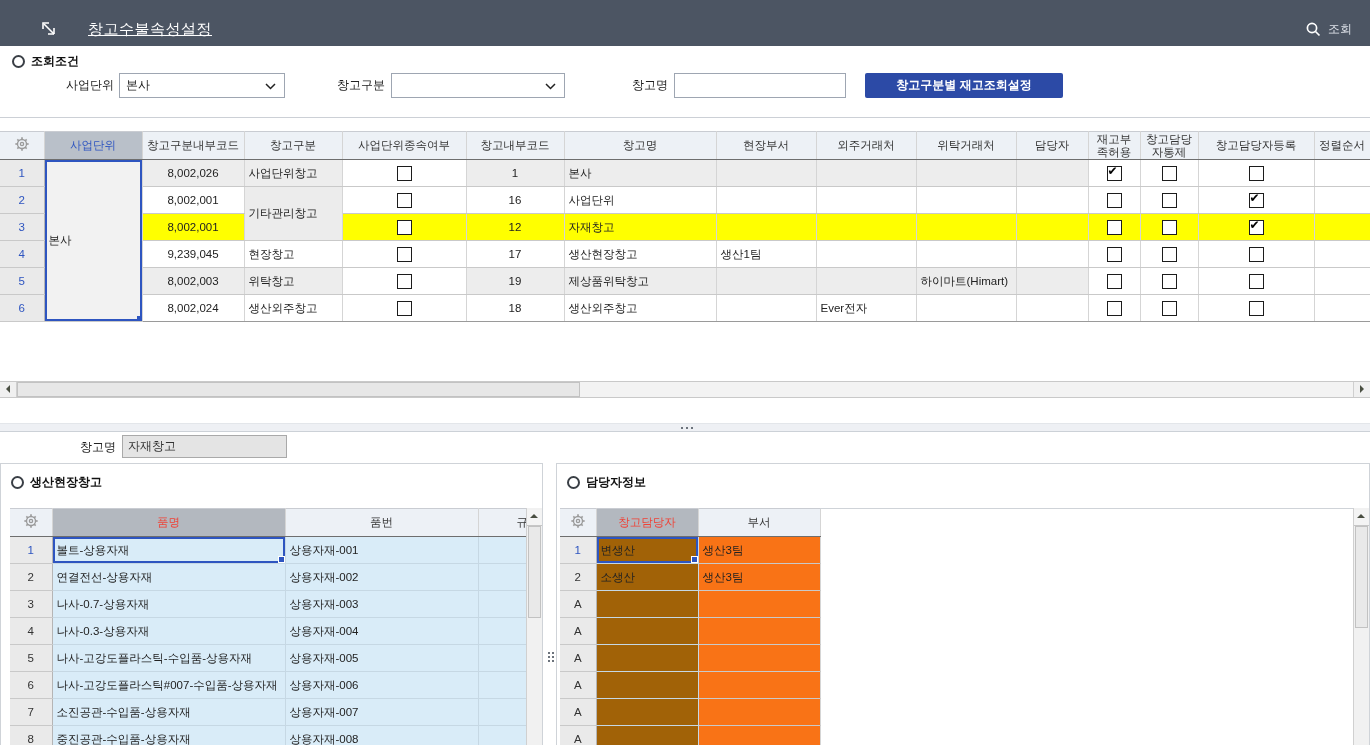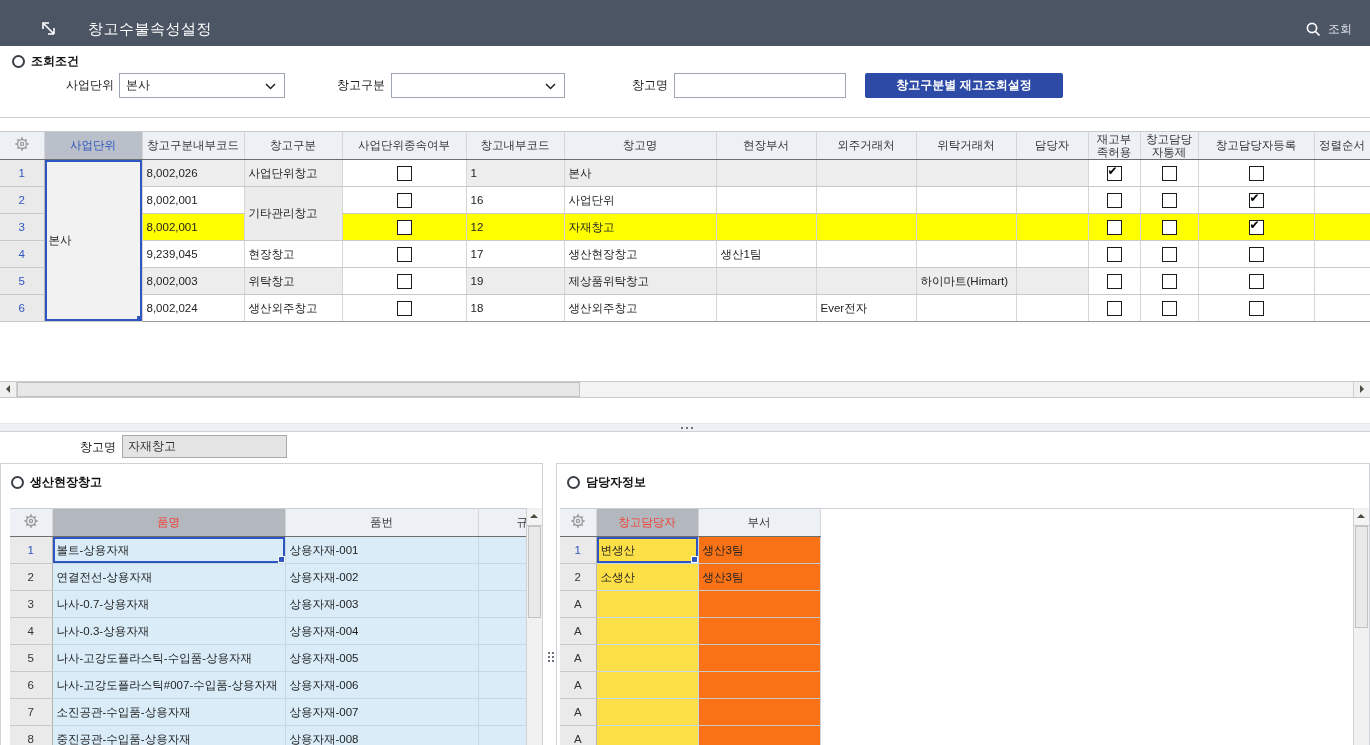--- a/index.html
+++ b/index.html
@@ -2,21 +2,21 @@
 <html><head>
 <meta charset="utf-8">
 <style>
   html,body{margin:0;padding:0;}
   body{width:1370px;height:745px;position:relative;overflow:hidden;background:#fff;
        font-family:"Liberation Sans","DejaVu Sans",sans-serif;font-size:12px;color:#222;}
   
   .titlebar{position:absolute;left:0;top:0;width:1370px;height:58px;background:#4c5563;
             display:flex;align-items:center;}
   .titlebar .tb-icon{margin-left:38px;width:22px;height:22px;}
-  .titlebar .tb-title{color:#fff;font-size:15px;margin-left:28px;letter-spacing:.5px;}
+  .titlebar .tb-title{color:#fff;font-size:15px;margin-left:28px;letter-spacing:.5px;text-decoration:underline;}
   .tb-right{position:absolute;right:18px;top:0;height:58px;display:flex;align-items:center;gap:6px;}
   .tb-right .q-label{color:#dde1e8;font-size:12px;}
   
   .qpanel{position:absolute;left:0;top:46px;width:1370px;height:71px;background:#fff;
           border-bottom:1px solid #ccd0d6;}
   .sec-title{display:flex;align-items:center;gap:6px;font-weight:bold;font-size:12px;color:#111;}
   .ring{width:9px;height:9px;border:2.5px solid #3a3f46;border-radius:50%;background:#fff;display:inline-block;}
   .qpanel .sec-title{position:absolute;left:12px;top:7px;}
   .flabel{position:absolute;height:25px;line-height:25px;text-align:right;color:#222;}
   .sel,.inp{position:absolute;height:23px;border:1px solid #9ea6b2;background:#fff;line-height:23px;
@@ -27,21 +27,21 @@
   
   table{border-collapse:collapse;table-layout:fixed;}
   th,td{padding:0 4px;overflow:hidden;white-space:nowrap;font-weight:normal;font-size:11.5px;
         border-right:1px solid #d5d5d5;border-bottom:1px solid #c9c9c9;vertical-align:middle;}
   thead th{background:#edf1f6;color:#333;text-align:center;height:27px;
            border-bottom:1.5px solid #6e6e6e;border-top:1px solid #c9ccd2;white-space:normal;line-height:13px;}
   thead th.sel-blue{background:#b9c0c9;color:#2e55c0;}
   thead th.sel-red{background:#b3b8bf;color:#ee4338;}
   th.rh{background:#eaeaea;color:#333;text-align:center;border-right:1px solid #b5b5b5;}
   th.rh.blue{color:#2e55c0;}
-  td.num{text-align:left;}
+  td.num{text-align:center;}
   
   .mg{position:absolute;left:0;top:131px;width:1370px;}
   .mg td{height:26px;}
   .mg tr.even td{background:#fff;}
   .mg tr.odd td{background:#ededed;}
   .mg tr td.wcell{background:#fff;}
   .mg tr td.merged{background:#ececec;}
   .mg tr td.bizcell{background:#f2f2f2;box-shadow:inset 0 0 0 2px #2e55c0;}
   .mg tr.hl td{background:#ffff00;}
   .mg tbody tr:last-child td{border-bottom:1px solid #9a9a9a;}
@@ -75,21 +75,21 @@
   
   .panel{position:absolute;top:463px;bottom:-2px;background:#fff;border:1px solid #cfd3d8;box-sizing:border-box;}
   .panel .sec-title{position:absolute;left:10px;top:10px;}
   .p-left{left:0;width:543px;}
   .p-right{left:556px;width:814px;}
   .ig-wrap{position:absolute;left:9px;top:44px;width:517px;overflow:hidden;}
   .ig{width:568px;}
   .ig td,.mgr td{height:26px;}
   .ig tr td.c-blue{background:#d9ecf8;border-right:1px solid #c6d8e4;border-bottom:1px solid #c6d8e4;}
   .mgr-wrap{position:absolute;left:3px;top:44px;}
-  .mgr tr td.c-blue{background:#fde047;border-right:1px solid #c6d8e4;border-bottom:1px solid #c6d8e4;}
+  .mgr tr td.c-blue{background:#a16207;border-right:1px solid #c6d8e4;border-bottom:1px solid #c6d8e4;}
   .mgr tr td.c-gray{background:#f97316;}
   .hairline{position:absolute;left:263px;right:16px;top:44px;border-top:1px solid #cfd3d8;}
   
   .vsb{position:absolute;right:0;top:44px;bottom:0;width:16px;background:#f1f1f1;border-left:1px solid #d0d0d0;box-sizing:border-box;}
   .vsb .btn{height:15px;background:#f4f4f4;border-bottom:1px solid #c6c6c6;}
   .vsb .thumb{position:absolute;left:1px;right:1px;top:18px;background:#e9e9e9;border:1px solid #c2c2c2;}
   .p-left .vsb .thumb{height:90px;}
   .p-right .vsb .thumb{height:100px;}
   .gearcell{text-align:center;padding:0;}
 </style>

